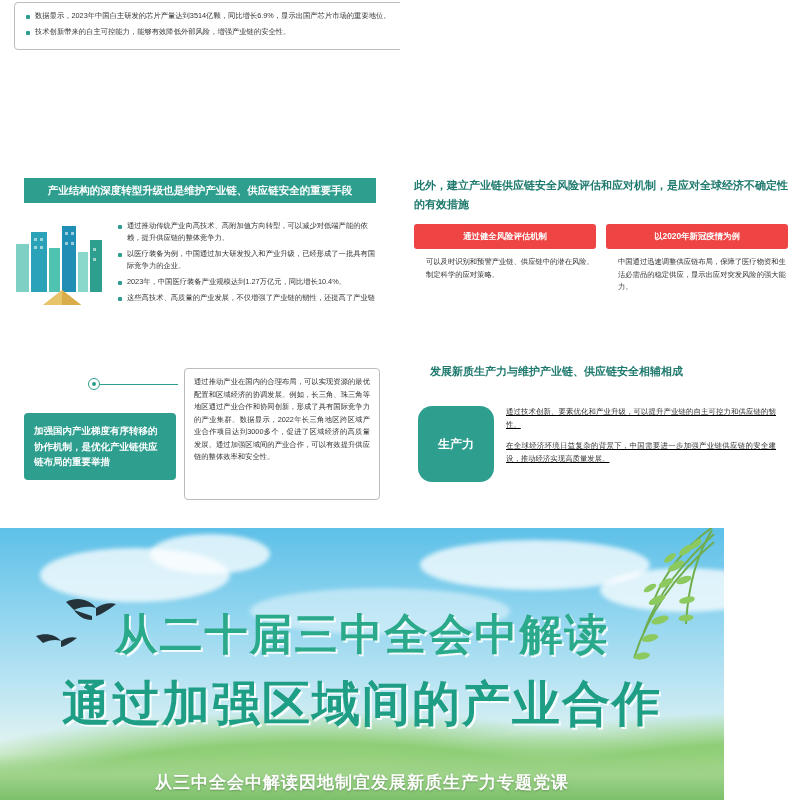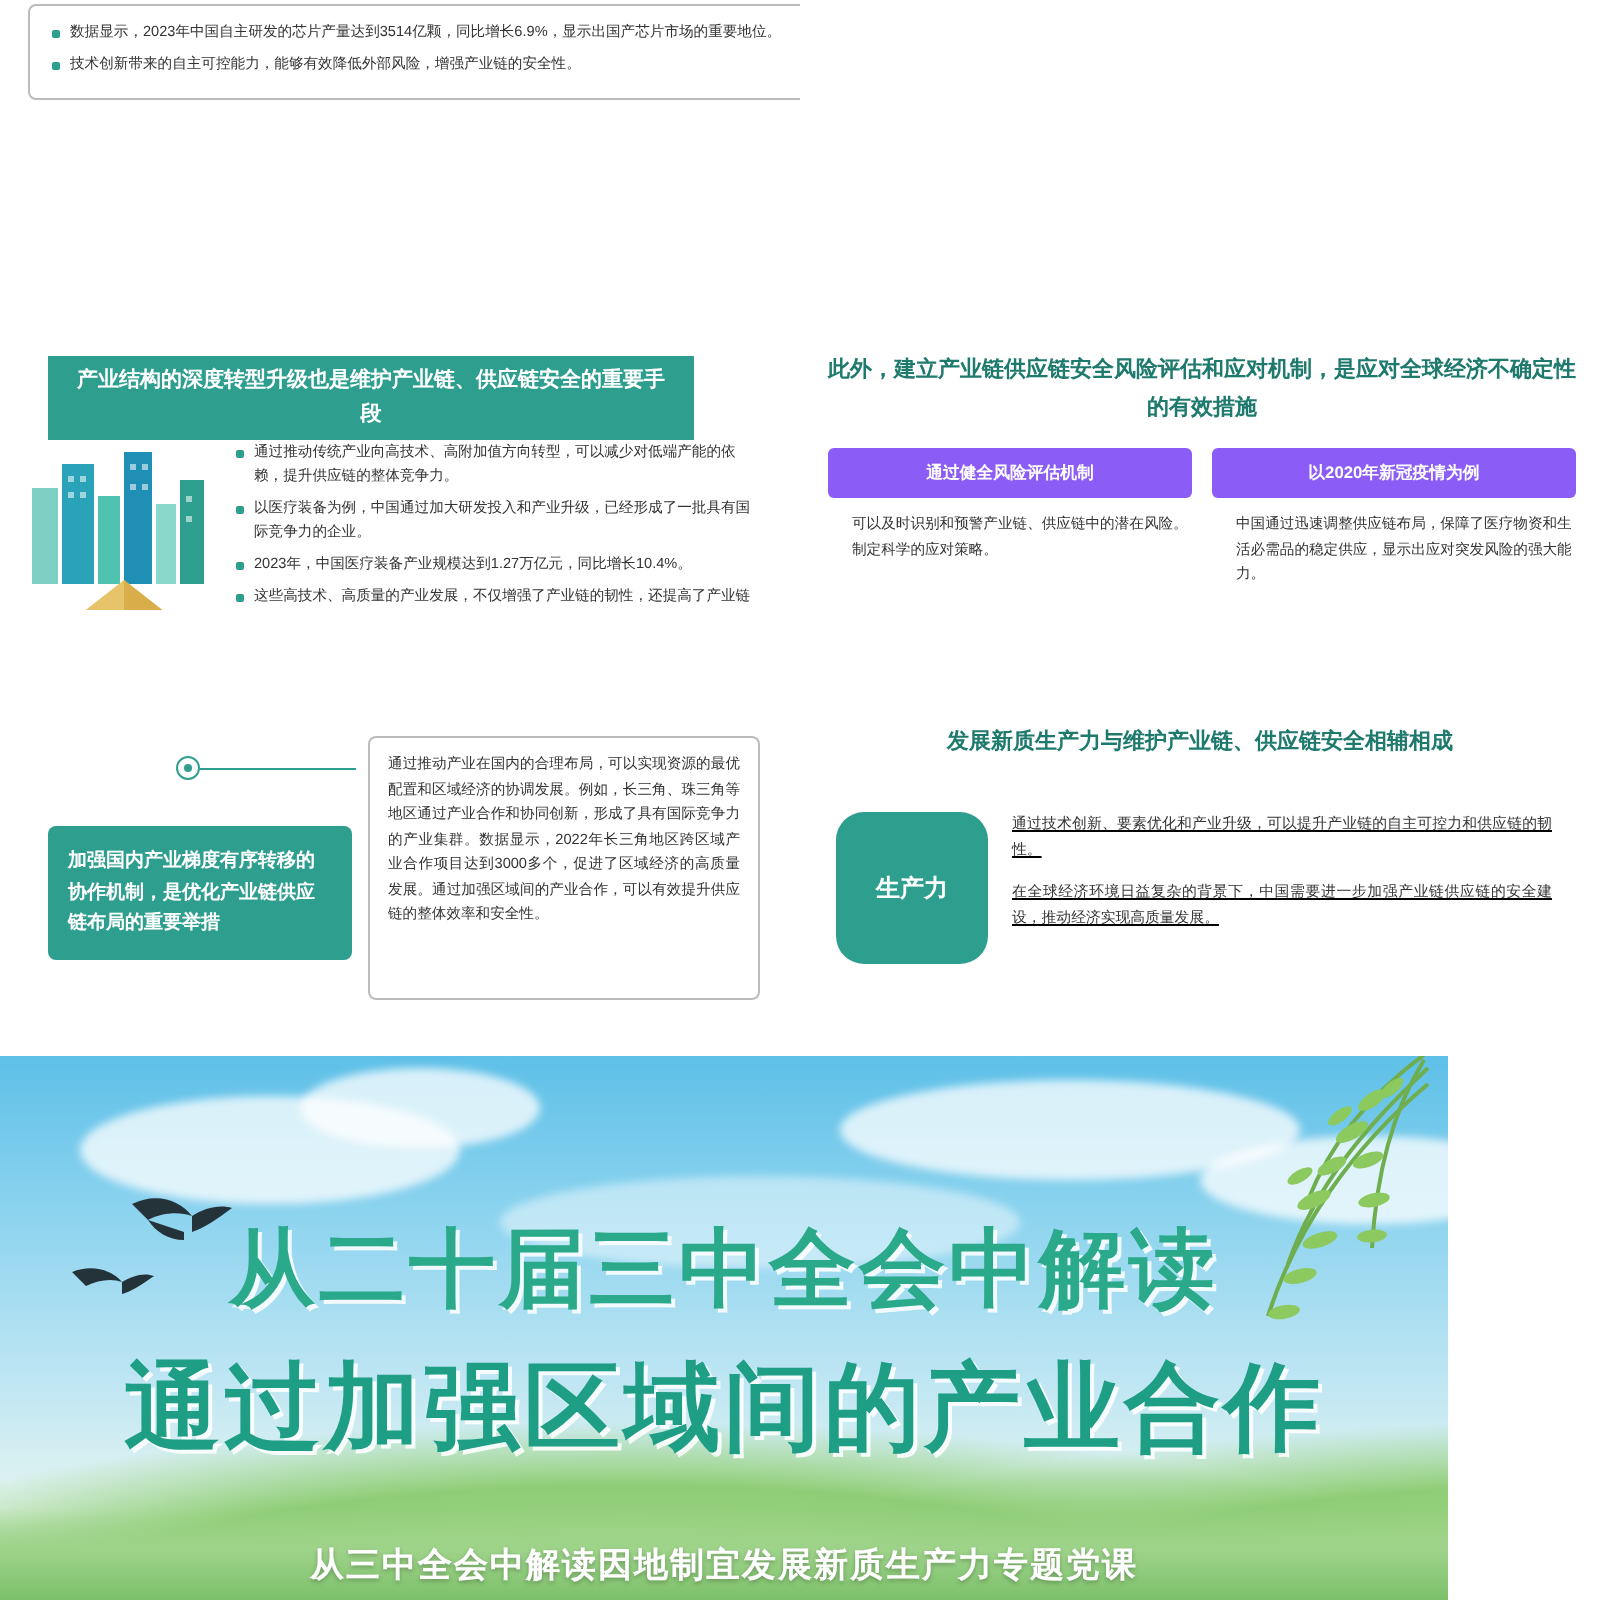--- a/index.html
+++ b/index.html
@@ -72,21 +72,21 @@
   .skyline i:nth-child(6){height:14px;background:#6ec5b3;}
   .skyline i:nth-child(7){height:6px;background:#a8ddd1;}
   .skyline i:nth-child(8){height:11px;background:#2e9e8f;}
   .skyline i:nth-child(9){height:4px;background:#cdeae2;}
 
   
   .slide-title {
     color: #1f7a6e;
     font-size: 11px;
     font-weight: bold;
-    text-align: center;
+    text-align: left;
     line-height: 1.7;
   }
   .green-band {
     background: #2e9e8f;
     color: #fff;
     font-size: 10.5px;
     font-weight: bold;
     text-align: center;
     line-height: 1.6;
     padding: 4px 10px;
@@ -113,21 +113,21 @@
     background: #2e9e8f;
     border-radius: 1px;
   }
   .para {
     font-size: 7.3px;
     color: #333;
     line-height: 1.72;
     text-align: justify;
   }
   .pill {
-    background: #8b5cf6;
+    background: #ef4444;
     color: #fff;
     font-size: 9px;
     font-weight: bold;
     border-radius: 3px;
     padding: 6px 10px;
     text-align: center;
     white-space: nowrap;
   }
   .pill-box {
     border: 1px solid #2e9e8f;
@@ -137,21 +137,21 @@
     color: #333;
     line-height: 1.7;
   }
 
   
   .tl-card { position: absolute; left: 14px; top: 44px; width: 394px; }
   .tl-head { position: absolute; left: 16px; top: 128px; width: 368px; }
   .tr-head { position: absolute; left: 416px; top: 128px; width: 370px; }
 
   
-  .ml-band { position: absolute; left: 24px; top: 178px; width: 323px; }
+  .ml-band { position: absolute; left: 24px; top: 178px; width: 352px; }
   .ml-bul { position: absolute; left: 116px; top: 220px; width: 262px; }
   .ml-art { position: absolute; left: 12px; top: 222px; width: 100px; height: 112px; }
 
   
   .mr-title { position: absolute; left: 414px; top: 176px; width: 374px; }
   .mr-cols { position: absolute; left: 414px; top: 224px; width: 374px; display: flex; gap: 10px; }
   .mr-col { width: 182px; }
   .mr-col .pill { width: 100%; padding: 7px 4px; font-size: 8.4px; line-height: 1.35; }
   .mr-col .desc { font-size: 7.3px; color: #333; line-height: 1.7; margin-top: 7px; margin-left: 12px; }
   .mr-bottom { position: absolute; left: 414px; top: 330px; width: 374px; display: flex; gap: 9px; align-items: stretch; }

